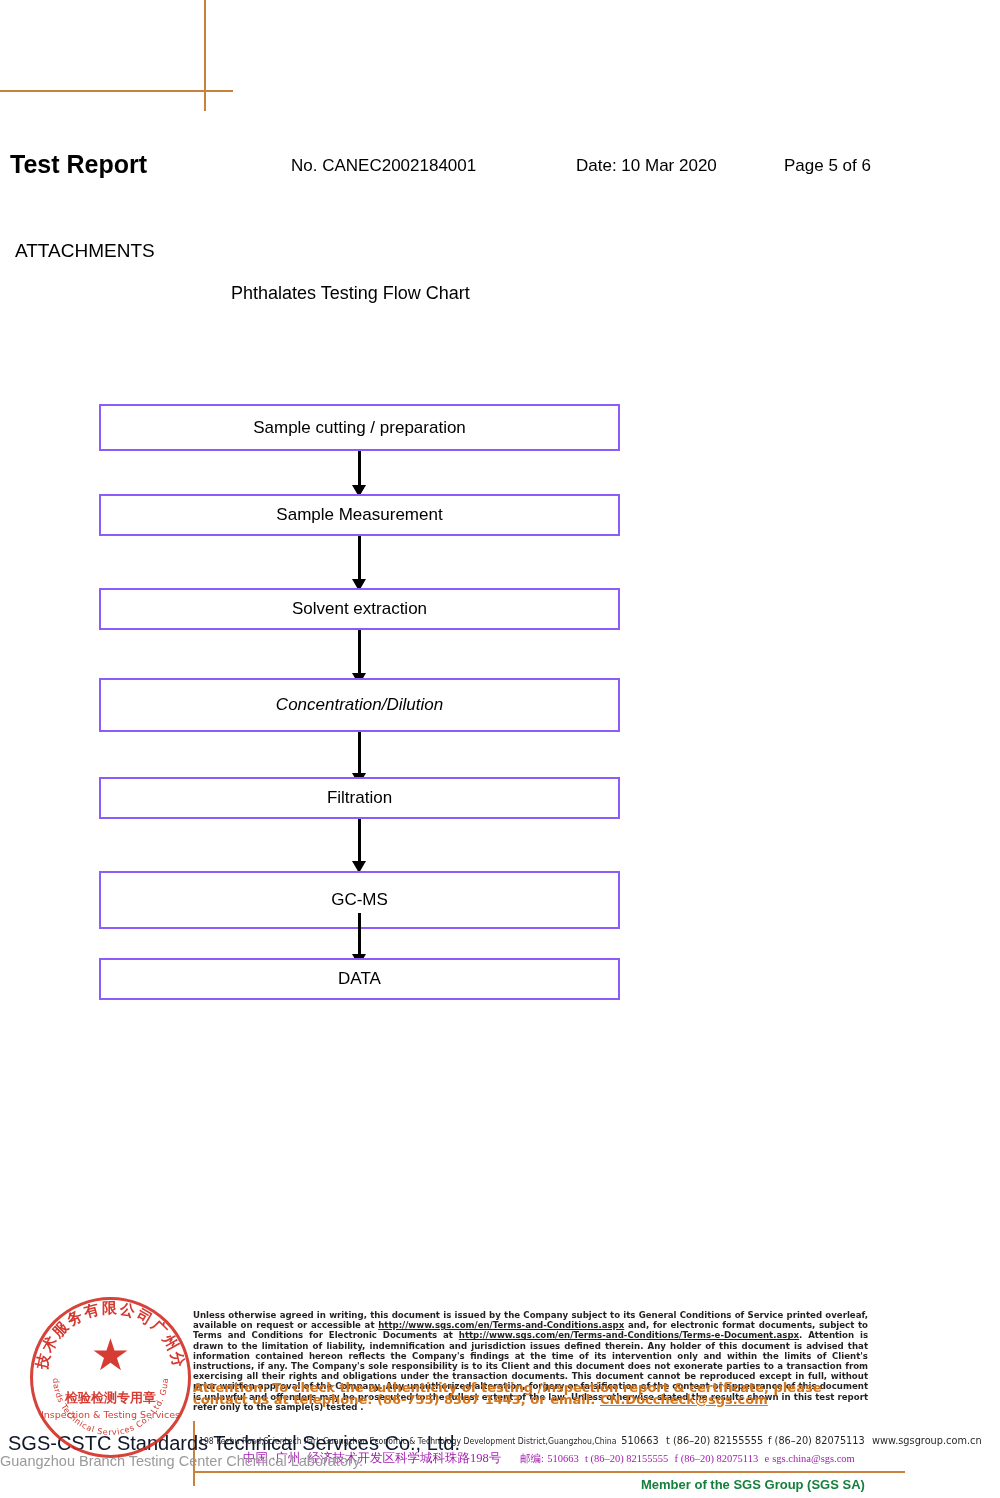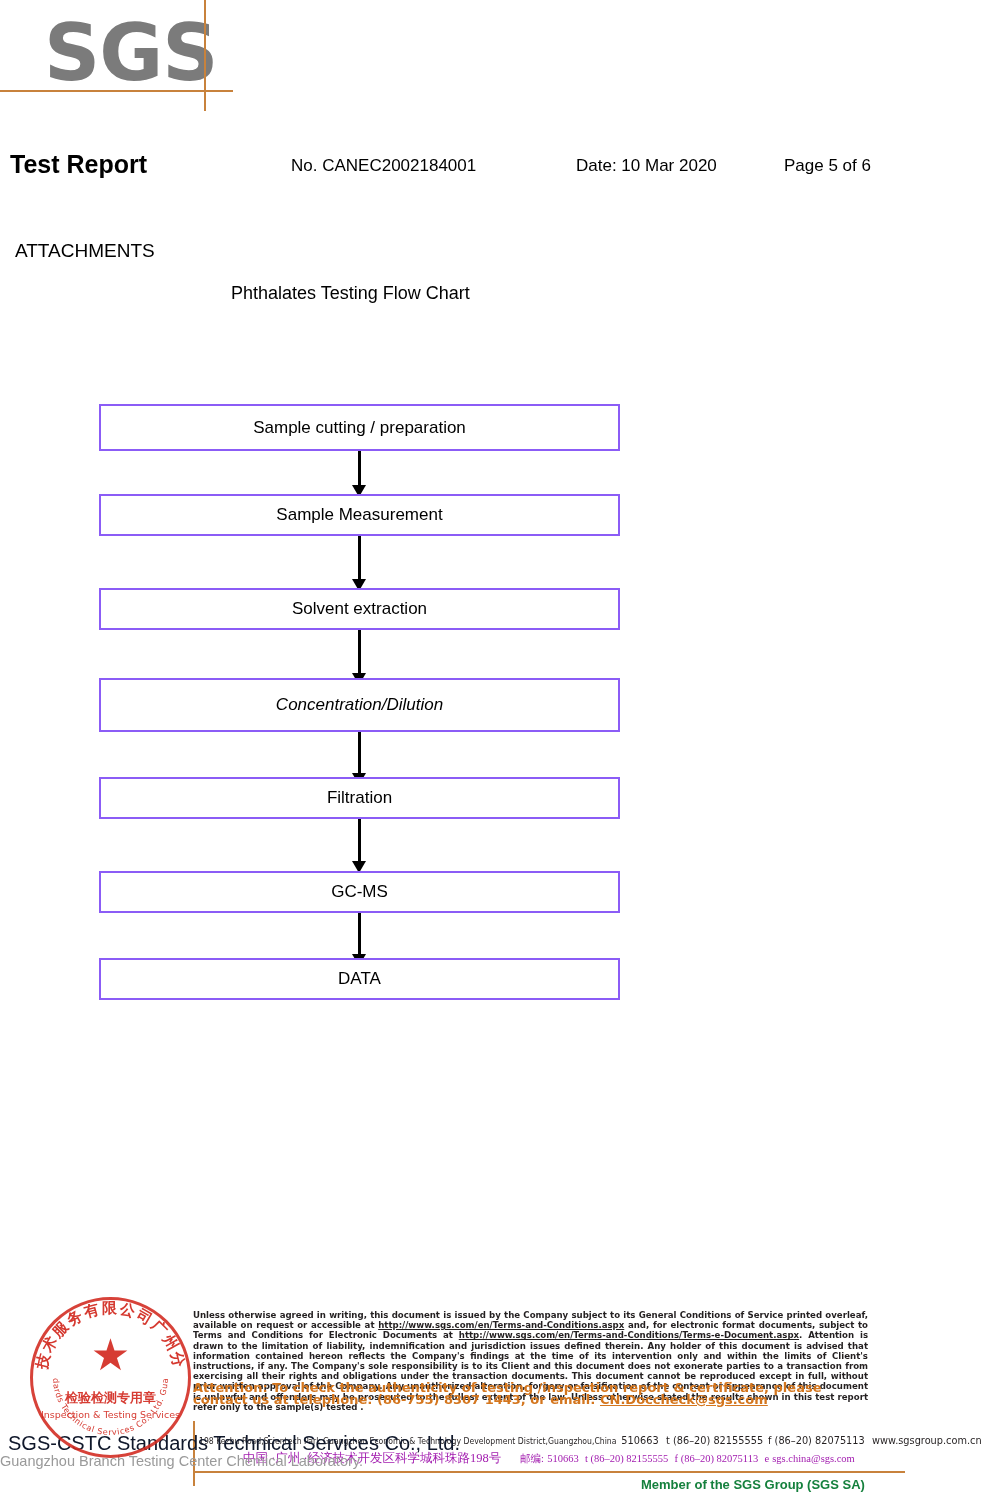--- a/index.html
+++ b/index.html
@@ -290,21 +290,20 @@
     font-size: 14.5px;
     color: #9a9a9a;
     white-space: nowrap;
   }
 </style>
 </head>
 <body>
 
 <div id="page">
 
-  <div class="sgs-logo">SGS</div>
   <div class="rule-h-top"></div>
   <div class="rule-v-top"></div>
 
   <div class="report-title">Test Report</div>
   <div class="hdr-no">No. CANEC2002184001</div>
   <div class="hdr-date">Date: 10 Mar 2020</div>
   <div class="hdr-page">Page 5 of 6</div>
 
   <div class="attachments">ATTACHMENTS</div>
   <div class="flow-title">Phthalates Testing Flow Chart</div>
@@ -328,21 +327,21 @@
     <div class="flow-box" style="top:274px;height:54px;font-style:italic;">
       <span>Concentration/Dilution</span>
     </div>
     <div class="flow-arrow" style="top:328px;height:42px;"></div>
 
     <div class="flow-box" style="top:373px;height:42px;">
       <span>Filtration</span>
     </div>
     <div class="flow-arrow" style="top:415px;height:43px;"></div>
 
-    <div class="flow-box" style="top:467px;height:42px;">
+    <div class="flow-box" style="top:467px;height:58px;">
       <span>GC-MS</span>
     </div>
     <div class="flow-arrow" style="top:509px;height:42px;"></div>
 
     <div class="flow-box" style="top:554px;height:42px;">
       <span>DATA</span>
     </div>
   </div>
 
   <div class="footer-legal">

